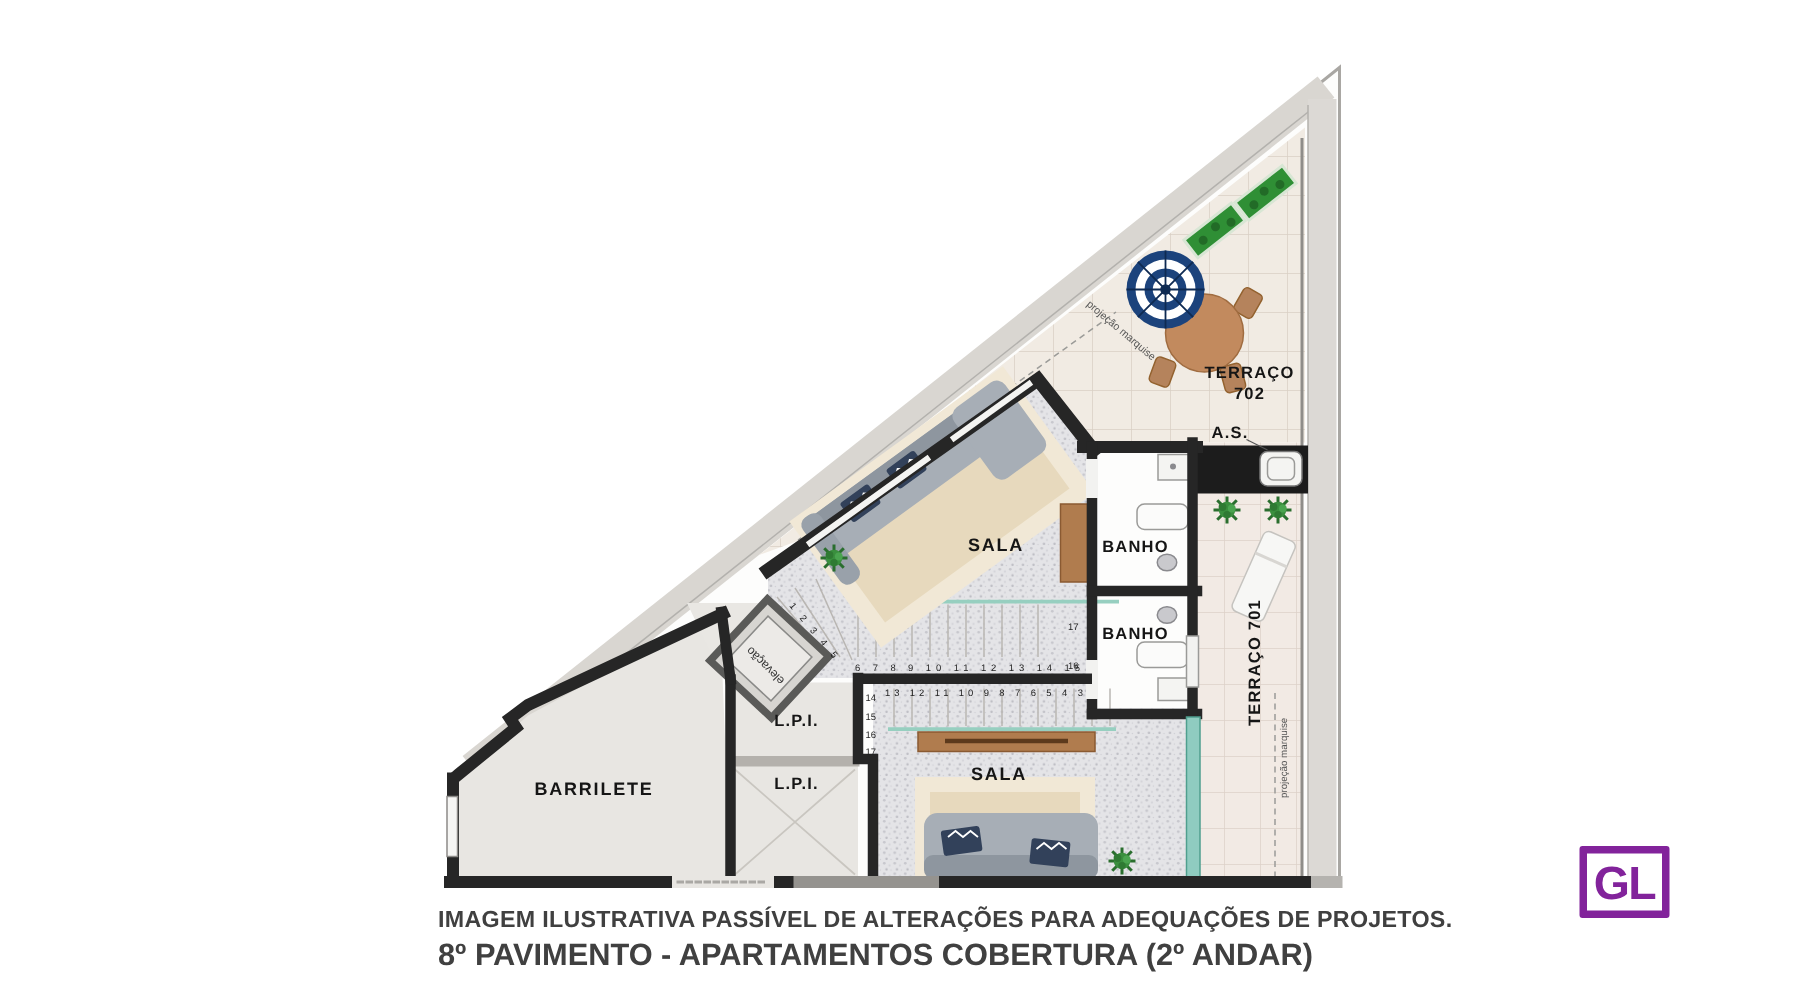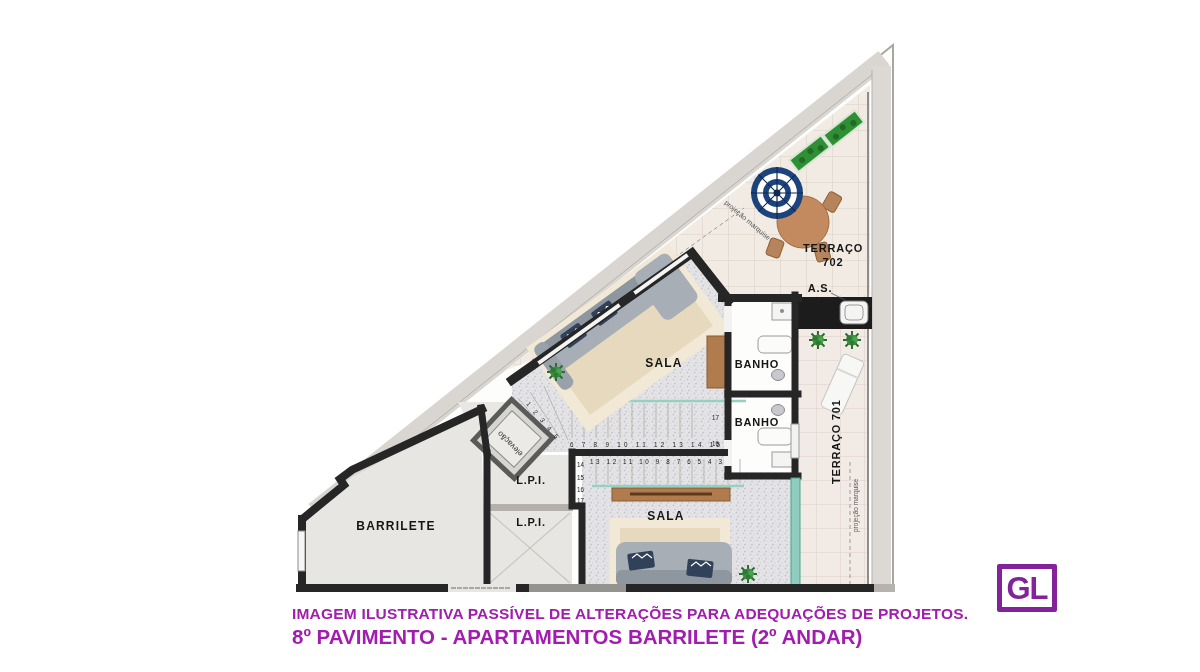--- a/index.html
+++ b/index.html
@@ -1,22 +1,22 @@
 <!DOCTYPE html>
 <html><head>
 <meta charset="utf-8">
 <style>
   html,body{margin:0;padding:0;background:#ffffff;}
   .stage{position:relative;width:1200px;height:672px;background:#fff;overflow:hidden;
          font-family:"Liberation Sans",sans-serif;}
   .plan-svg{position:absolute;left:0;top:0;}
-  .caption{position:absolute;left:292px;top:605px;color:#a21caf;}
+  .caption{position:absolute;left:292px;top:605px;color:#404040;}
   .cap1{font-size:15.5px;font-weight:bold;letter-spacing:.2px;white-space:nowrap;}
   .cap2{font-size:20.5px;font-weight:bold;margin-top:2px;white-space:nowrap;}
-  .logo{position:absolute;left:957px;top:564px;width:140px;text-align:center;}
+  .logo{position:absolute;left:1013px;top:564px;width:140px;text-align:center;}
   .logo-box{margin:0 auto;width:50px;height:38px;border:5px solid #82239B;border-radius:2px;
             display:flex;align-items:center;justify-content:center;}
   .logo-mono{font-size:31px;font-weight:bold;color:#82239B;letter-spacing:-1px;line-height:1;}
   .logo-word{font-size:29px;font-weight:bold;color:#82239B;line-height:1;margin-top:3px;}
   text{font-family:"Liberation Sans",sans-serif;fill:#151515;}
   .room-lbl{font-weight:bold;font-size:12px;letter-spacing:1.2px;}
   .room-lbl-sm{font-weight:bold;font-size:11px;letter-spacing:.8px;}
   .tiny-lbl{font-size:7px;fill:#555;}
   .num{font-size:6.3px;fill:#222;}
 </style>
@@ -235,21 +235,21 @@
   <text class="num" x="577" y="467">14</text>
   <text class="num" x="577" y="480">15</text>
   <text class="num" x="577" y="492">16</text>
   <text class="num" x="577" y="503">17</text>
   <text class="num" x="712" y="420">17</text>
   <text class="num" x="712" y="446">16</text>
 </svg>
 
 <div class="caption">
   <div class="cap1">IMAGEM ILUSTRATIVA PASSÍVEL DE ALTERAÇÕES PARA ADEQUAÇÕES DE PROJETOS.</div>
-  <div class="cap2">8º PAVIMENTO - APARTAMENTOS BARRILETE (2º ANDAR)</div>
+  <div class="cap2">8º PAVIMENTO - APARTAMENTOS COBERTURA (2º ANDAR)</div>
 </div>
 
 <div class="logo">
   <div class="logo-box">
     <span class="logo-mono">GL</span>
   </div>
 </div>
 
 </div>
 

